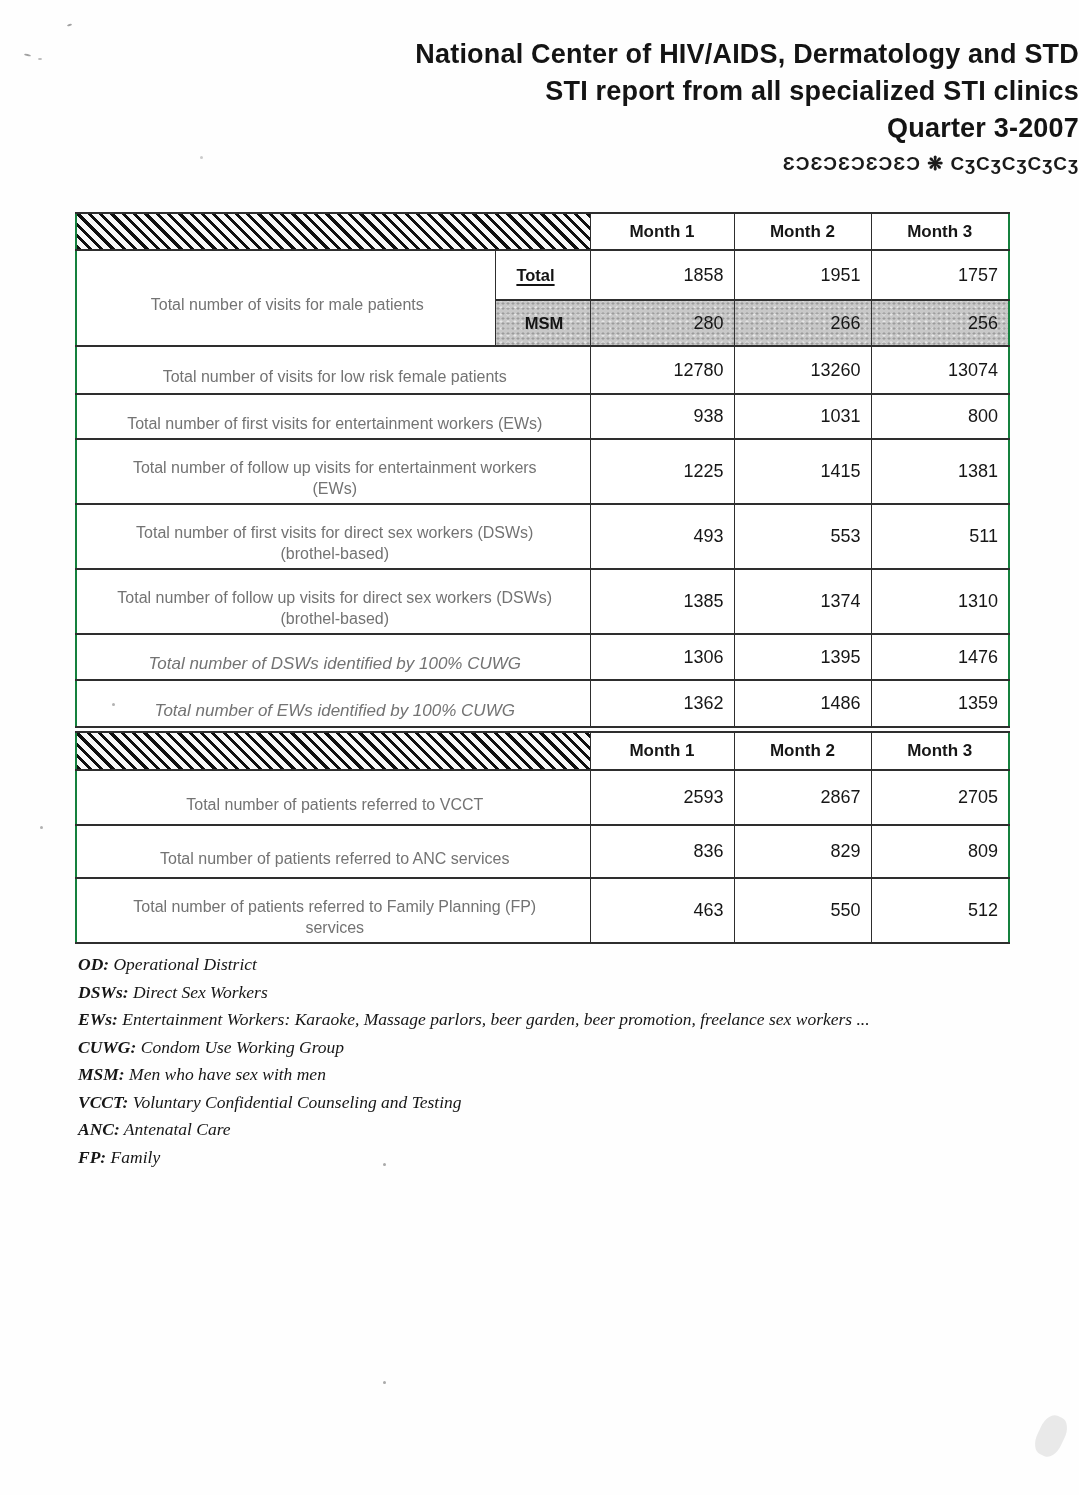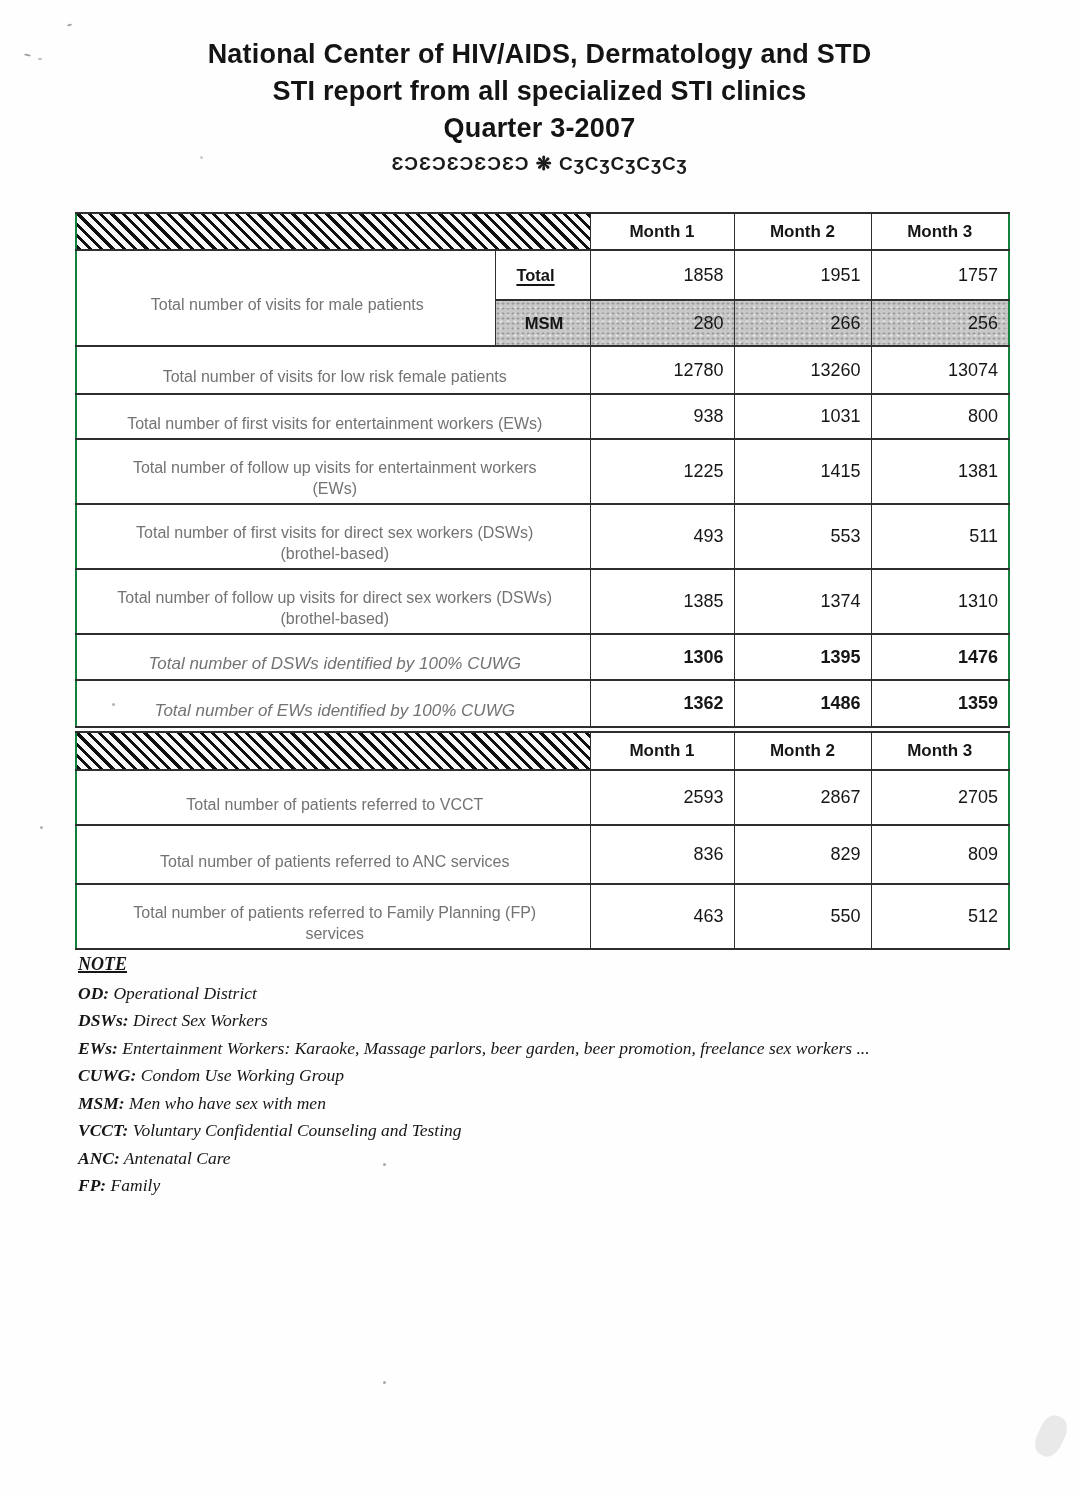--- a/index.html
+++ b/index.html
@@ -2,21 +2,21 @@
 <html><head>
 <meta charset="utf-8">
 <style>
   html,body{margin:0;padding:0;background:#e8e8e8;}
   .page{
     position:relative;width:1079px;height:1495px;background:#fefefe;
     font-family:"Liberation Sans",sans-serif;color:#1b1b1b;overflow:hidden;
     margin:0 auto;
   }
   
-  .hdr{position:absolute;top:36px;left:0;right:0;text-align:center;}
+  .hdr{position:absolute;top:36px;left:0;right:0;text-align:right;}
   .title{font-weight:bold;font-size:27px;line-height:37px;color:#141414;letter-spacing:.2px;}
   .ornament{margin-top:5px;font-weight:bold;font-size:19px;letter-spacing:1px;color:#1a1a1a;}
   
   table.rpt{
     position:absolute;left:75px;width:933px;border-collapse:collapse;table-layout:fixed;
     background:#fff;border:2px solid #15803d;
   }
   table.rpt th,table.rpt td{
     border:1px solid #2e2e2e;border-top-width:2px;border-bottom-width:2px;
     vertical-align:middle;overflow:hidden;
@@ -28,21 +28,21 @@
   }
   th.mon{font-weight:bold;font-size:17px;color:#161616;text-align:center;background:#fff;}
   td.lbl{
     text-align:center;font-size:16px;line-height:21px;padding:17px 10px 4px 13px;
     white-space:pre-line;color:#737373;
   }
   td.num{text-align:right;font-size:18px;padding-right:10px;color:#161616;}
   td.sub{text-align:center;font-weight:bold;font-size:16.5px;padding-right:15px;color:#141414;}
   td.sub.total span{text-decoration:underline;text-decoration-thickness:2px;text-underline-offset:3px;}
   tr.emph td.lbl{font-weight:normal;font-style:italic;font-size:17px;margin-top:19px;}
-  tr.emph td.num{font-weight:bold;}
+  tr.emph td.num{font-weight:normal;}
   .msmbg{
     background-color:#c8c8c8;
     background-image:
       radial-gradient(rgba(84,84,84,.38) 1px,transparent 1.3px),
       radial-gradient(rgba(255,255,255,.55) 1px,transparent 1.3px);
     background-size:5px 5px,7px 7px;
     background-position:0 0,2px 3px;
     padding-left:18px;
   }
   
@@ -160,38 +160,37 @@
       <th class="mon">Month 1</th>
       <th class="mon">Month 2</th>
       <th class="mon">Month 3</th>
     </tr>
     <tr style="height:55px">
       <td class="lbl">Total number of patients referred to VCCT</td>
       <td class="num">2593</td>
       <td class="num">2867</td>
       <td class="num">2705</td>
     </tr>
-    <tr style="height:59px">
+    <tr style="height:53px">
       <td class="lbl">Total number of patients referred to ANC services</td>
       <td class="num">836</td>
       <td class="num">829</td>
       <td class="num">809</td>
     </tr>
     <tr style="height:57px">
       <td class="lbl">Total number of patients referred to Family Planning (FP)
 services</td>
       <td class="num">463</td>
       <td class="num">550</td>
       <td class="num">512</td>
     </tr>
   </tbody>
     </table>
 
   <div class="notes">
-    <div class="nh">NOTE</div>
     <div><span class="term">OD:</span><span> Operational District</span></div>
     <div><span class="term">DSWs:</span><span> Direct Sex Workers</span></div>
     <div><span class="term">EWs:</span><span> Entertainment Workers: Karaoke, Massage parlors, beer garden, beer promotion, freelance sex workers ...</span></div>
     <div><span class="term">CUWG:</span><span> Condom Use Working Group</span></div>
     <div><span class="term">MSM:</span><span> Men who have sex with men</span></div>
     <div><span class="term">VCCT:</span><span> Voluntary Confidential Counseling and Testing</span></div>
     <div><span class="term">ANC:</span><span> Antenatal Care</span></div>
     <div><span class="term">FP:</span><span> Family</span></div>
   </div>
 

